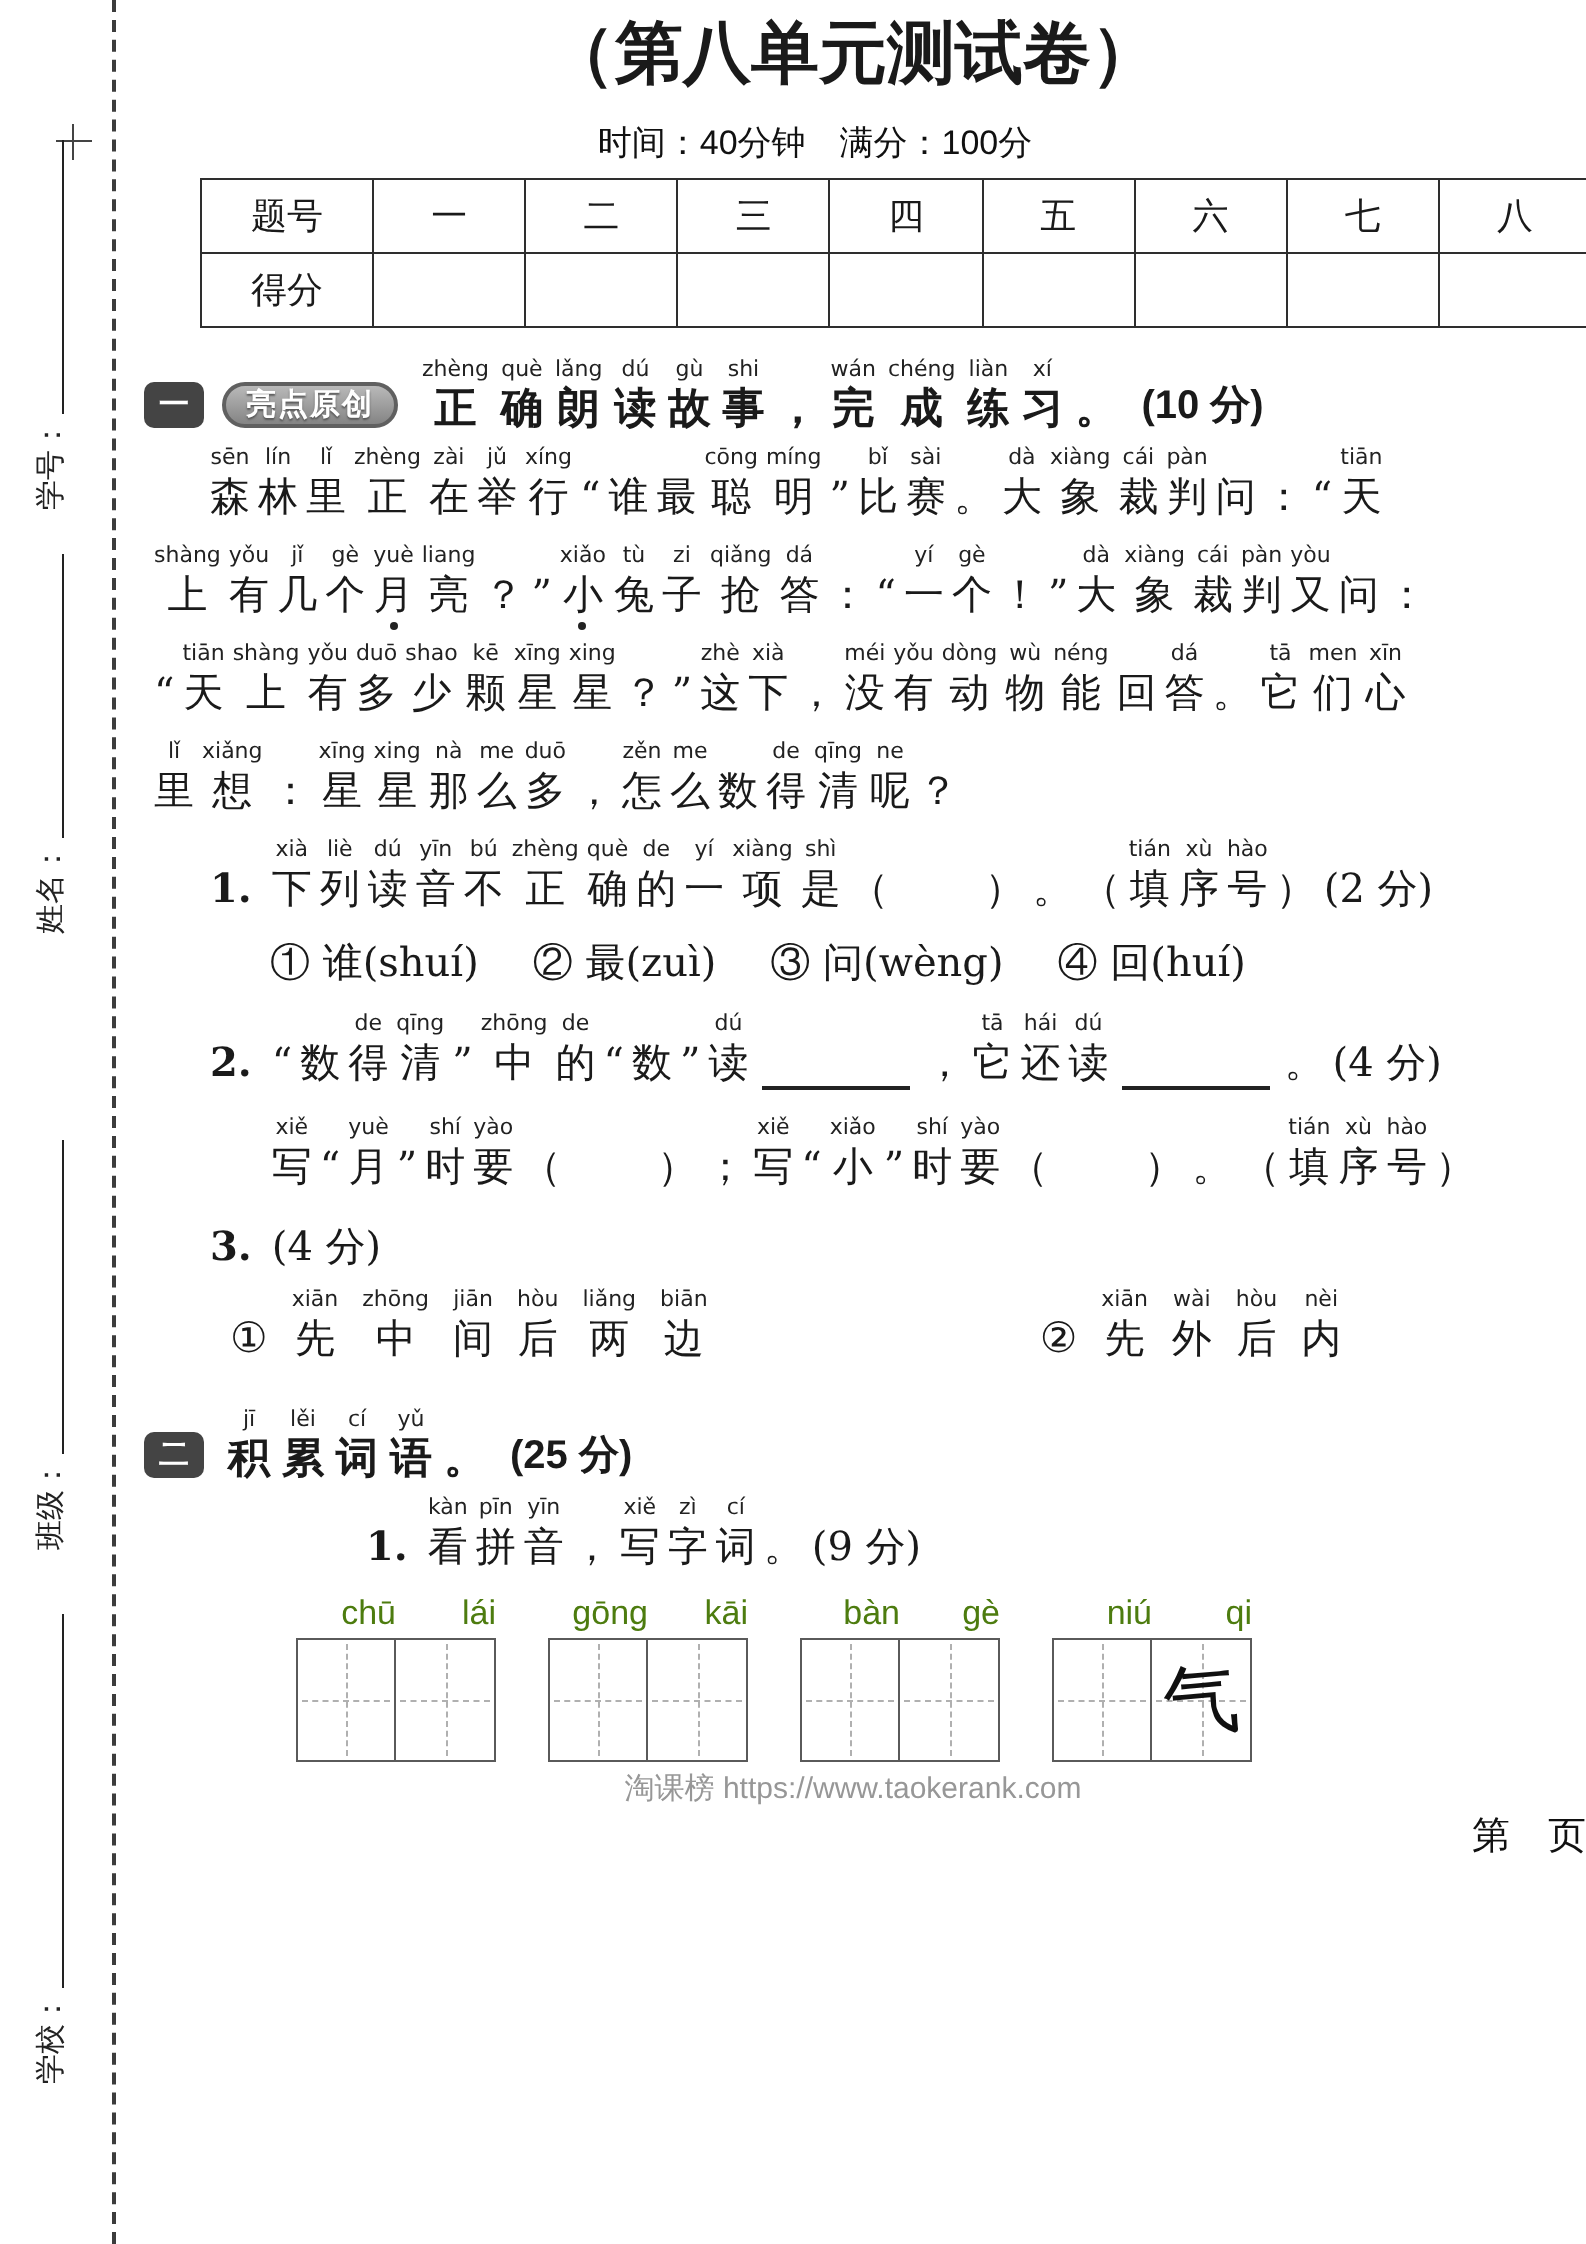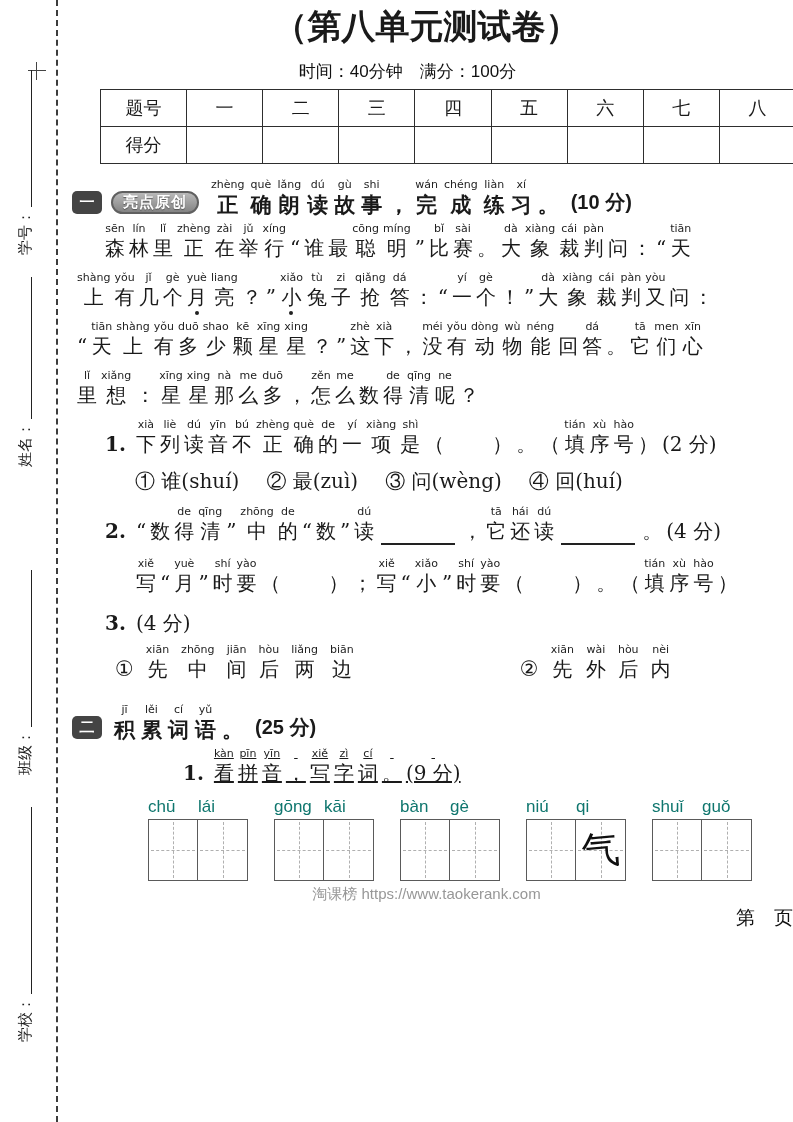--- a/index.html
+++ b/index.html
@@ -56,21 +56,21 @@
   .opts1 { display:flex; gap:27px; margin:10px 0 10px 75px; font-size:20px; font-family:"DejaVu Serif", serif; }
   .opts3 { display:flex; gap:160px; margin:6px 0 8px 55px; }
   .opt3 { display:flex; align-items:flex-end; }
   .opt3 .optnum { font-size:21px; line-height:27px; margin-right:6px; font-family:"DejaVu Sans", sans-serif; }
   .opt3 .rw { margin:0 6px; }
   
   .sub1 { margin-left:123px; }
   
   .writegrid { display:flex; gap:26px; margin:10px 0 0 88px; }
   .wpinyin { display:flex; margin-bottom:2px; }
-  .wpinyin span { width:50px; text-align:left; font-size:17px; color:#0f766e; }
+  .wpinyin span { width:50px; text-align:right; font-size:17px; color:#4d7c0f; }
   .wcells { display:flex; }
   .wcell { width:50px; height:62px; border:1.6px solid #5a5a5a; position:relative; background:#fff; }
   .wcell + .wcell { border-left:none; }
   .wcell::before { content:""; position:absolute; left:2px; right:2px; top:50%; border-top:1px dashed #b0b0b0; }
   .wcell::after  { content:""; position:absolute; top:2px; bottom:2px; left:50%; border-left:1px dashed #b0b0b0; }
   .handwrite { position:absolute; inset:0; display:flex; align-items:center; justify-content:center;
     font-size:38px; font-family:"DejaVu Serif", serif; transform:rotate(-5deg); color:#101010; z-index:2; }
   
   .watermark { text-align:center; color:#979797; font-size:15px; margin-top:4px; }
   .pagenum { text-align:right; font-size:19px; margin-top:1px; color:#111; }
@@ -921,21 +921,21 @@
           <span class="rw">
             <span class="rt">&nbsp;</span>
             <span class="rb">。</span>
           </span>
         </span>
       <span class="pts">(25 分)</span>
     </div>
 
     <div class="qline sub1">
       <span class="qnum">1.</span>
-      <span style="display:flex;align-items:flex-end;text-decoration:underline;">
+      <span style="display:flex;align-items:flex-end;">
           <span class="rw">
             <span class="rt">kàn</span>
             <span class="rb">看</span>
           </span>
           <span class="rw">
             <span class="rt">pīn</span>
             <span class="rb">拼</span>
           </span>
           <span class="rw">
             <span class="rt">yīn</span>
@@ -1004,28 +1004,18 @@
             <span>niú</span>
             <span>qi</span>
           </div>
           <div class="wcells">
             <div class="wcell"></div>
             <div class="wcell">
               <span class="handwrite">气</span>
             </div>
           </div>
         </div>
-        <div>
-          <div class="wpinyin">
-            <span>shuǐ</span>
-            <span>guǒ</span>
-          </div>
-          <div class="wcells">
-            <div class="wcell"></div>
-            <div class="wcell"></div>
-          </div>
-        </div>
       </div>
 
     <div class="watermark">淘课榜 https://www.taokerank.com</div>
     <div class="pagenum">第　页</div>
   </div>
 </div>
 
 </body></html>

